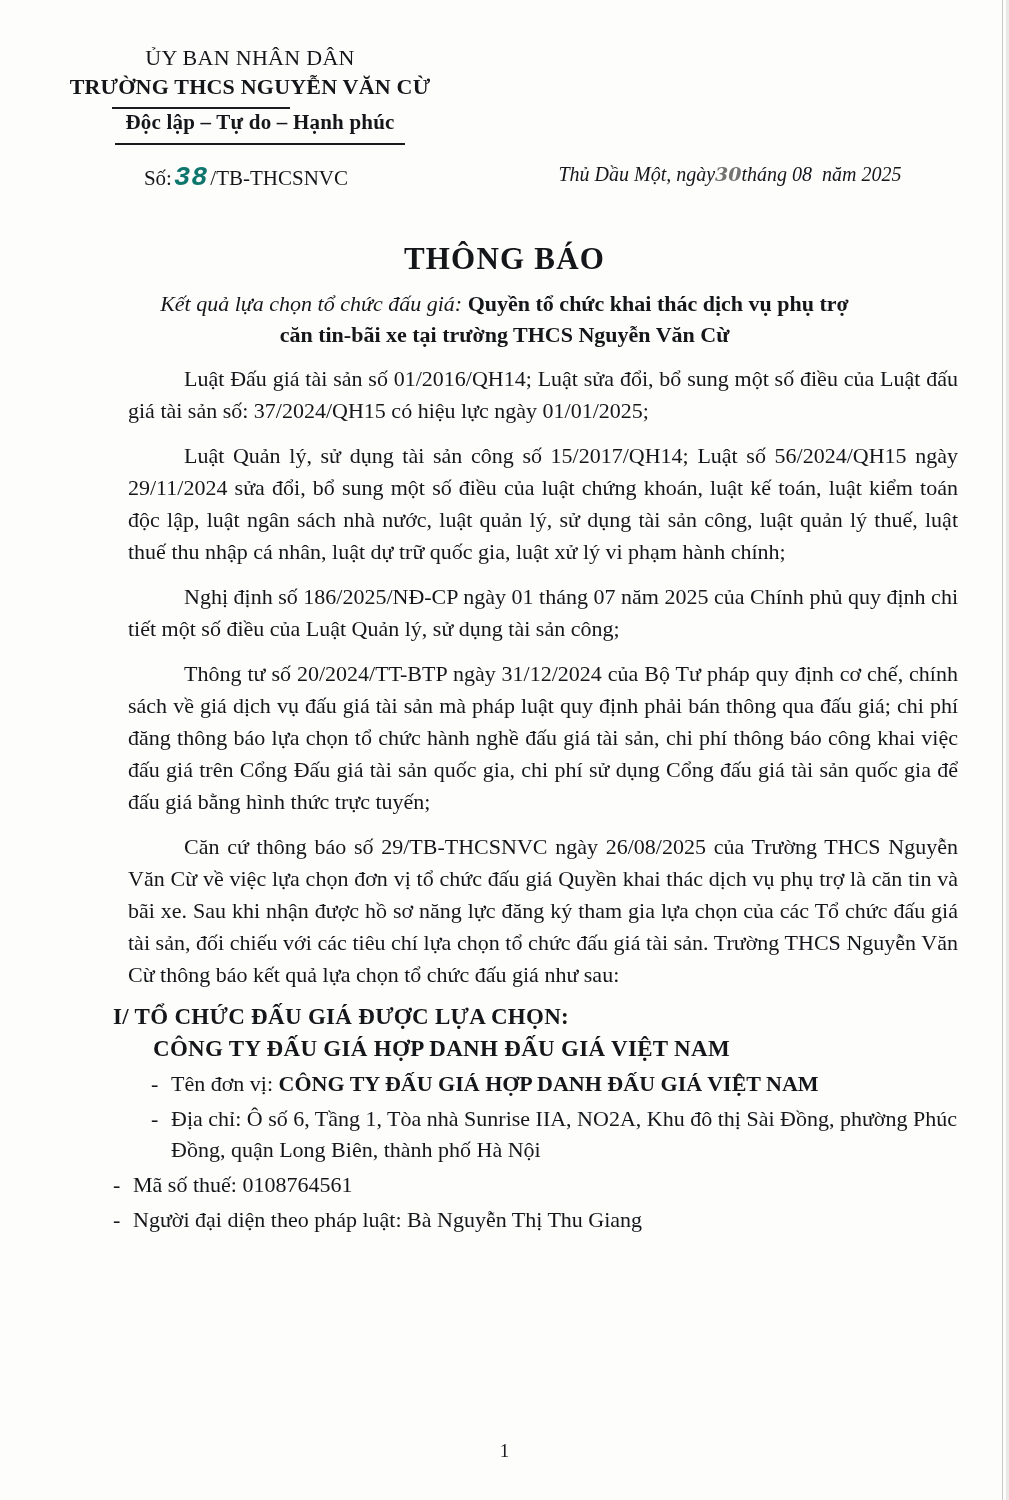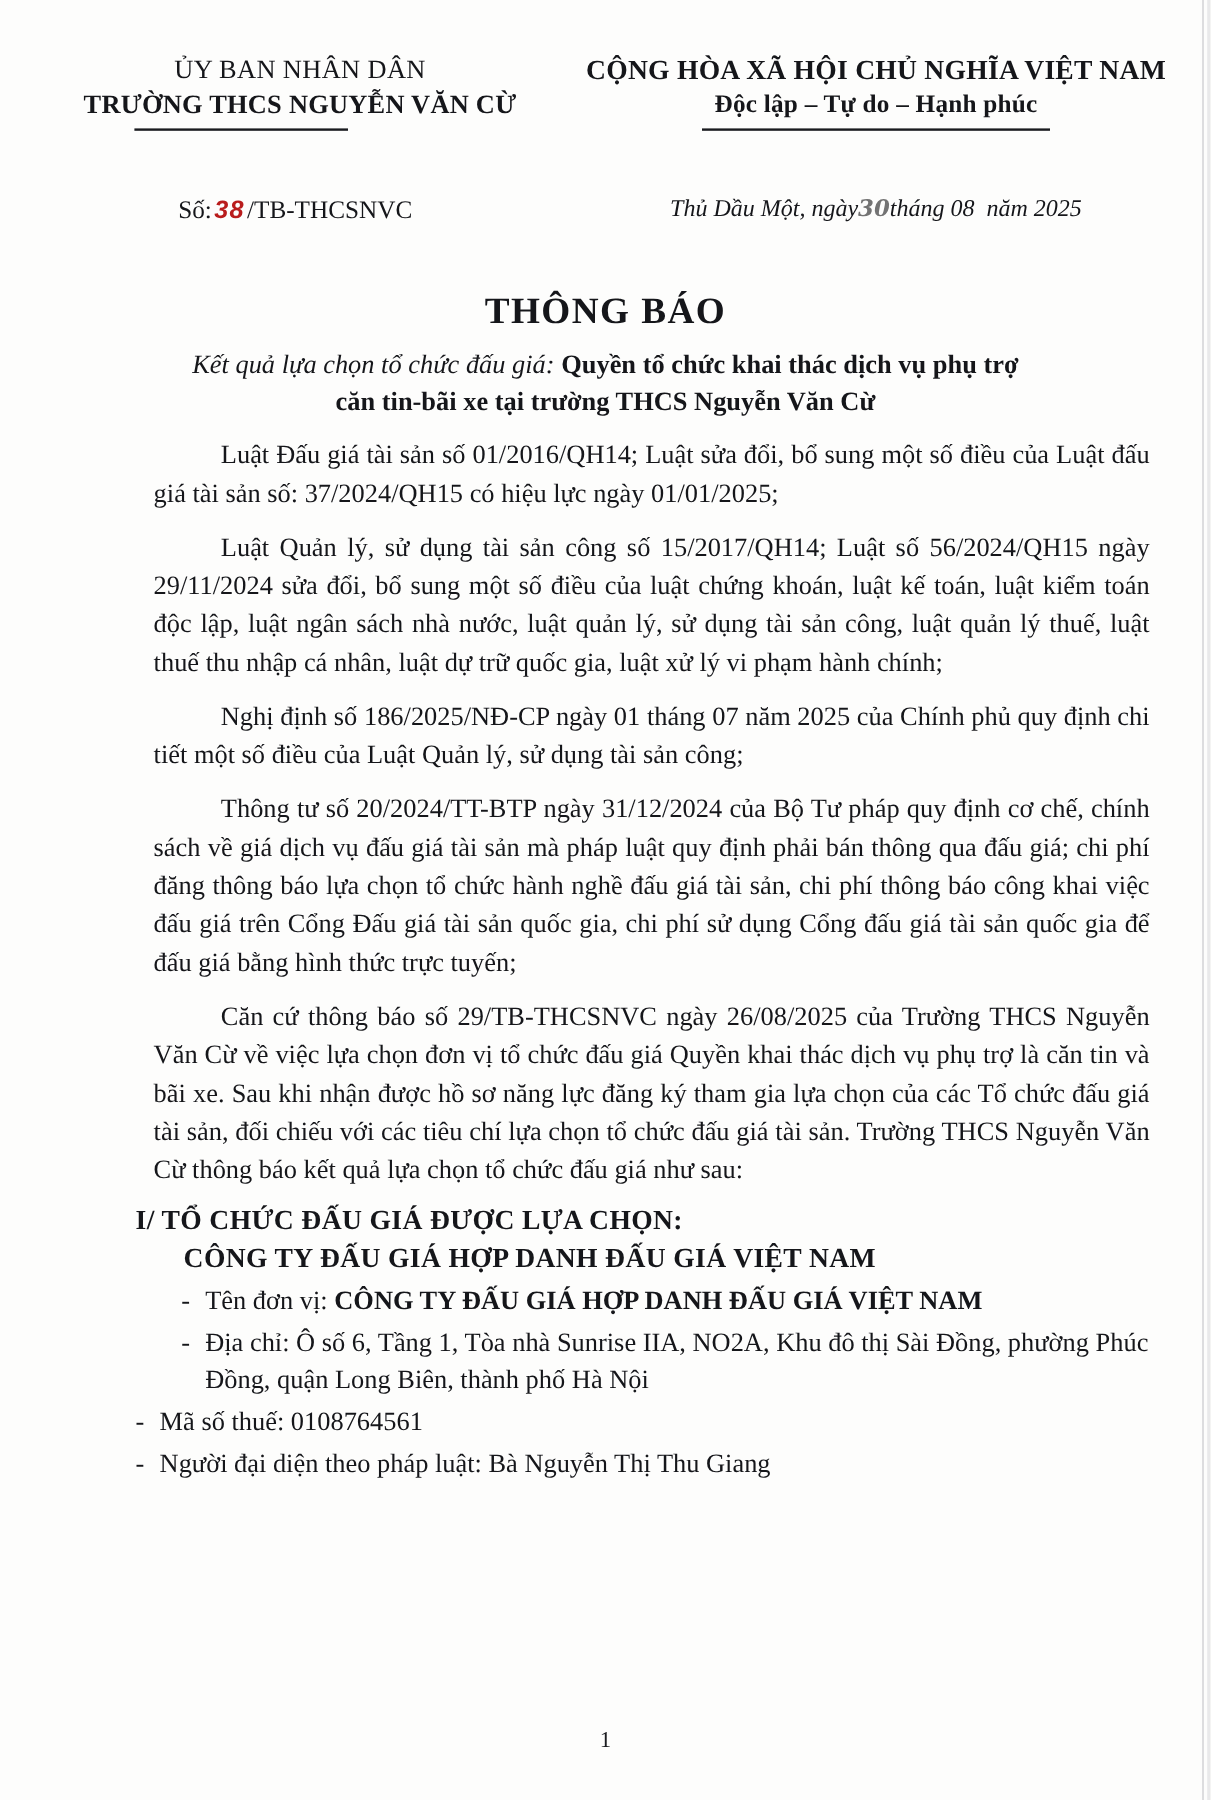--- a/index.html
+++ b/index.html
@@ -36,21 +36,21 @@
     background: #e9e9ea;
   }
 
   
   .doc-header {
     position: absolute;
     top: 44px;
     left: 0;
     width: 1009px;
     display: flex;
-    flex-direction: row;
+    flex-direction: column;
     align-items: flex-start;
   }
   .hdr-left {
     width: 470px;
     text-align: center;
     padding-left: 30px;
     box-sizing: border-box;
   }
   .hdr-right {
     width: 520px;
@@ -117,27 +117,27 @@
   }
   .meta-right {
     width: 520px;
     text-align: center;
     box-sizing: border-box;
     font-size: 20px;
     font-style: italic;
     white-space: nowrap;
   }
   .handwrite {
-    font-family: Liberation Sans, sans-serif;
+    font-family: Liberation Mono, monospace;
     font-style: italic;
     font-weight: bold;
-    font-size: 21px;
+    font-size: 27px;
     letter-spacing: 1px;
     padding: 0 2px;
-    color: #b91c1c;
+    color: #0f766e;
   }
   .handwrite-day {
     font-family: "DejaVu Serif", serif;
     font-style: italic;
     font-weight: bold;
     font-size: 19px;
     letter-spacing: 0px;
     color: #737373;
   }
 
@@ -232,21 +232,20 @@
   <div class="scan-edge-right"></div>
   <div class="scan-edge-right2"></div>
 
   <div class="doc-header">
     <div class="hdr-left">
       <div class="hdr-line1">ỦY BAN NHÂN DÂN</div>
       <div class="hdr-org">TRƯỜNG THCS NGUYỄN VĂN CỪ</div>
       <div class="rule rule-left"></div>
     </div>
     <div class="hdr-right">
-      <div class="hdr-nation">CỘNG HÒA XÃ HỘI CHỦ NGHĨA VIỆT NAM</div>
       <div class="hdr-motto">Độc lập – Tự do – Hạnh phúc</div>
       <div class="rule rule-right"></div>
     </div>
   </div>
 
   <div class="meta-row">
     <div class="meta-left">
       <span>Số:</span><span class="handwrite">38</span><span>/TB-THCSNVC</span>
     </div>
     <div class="meta-right">

